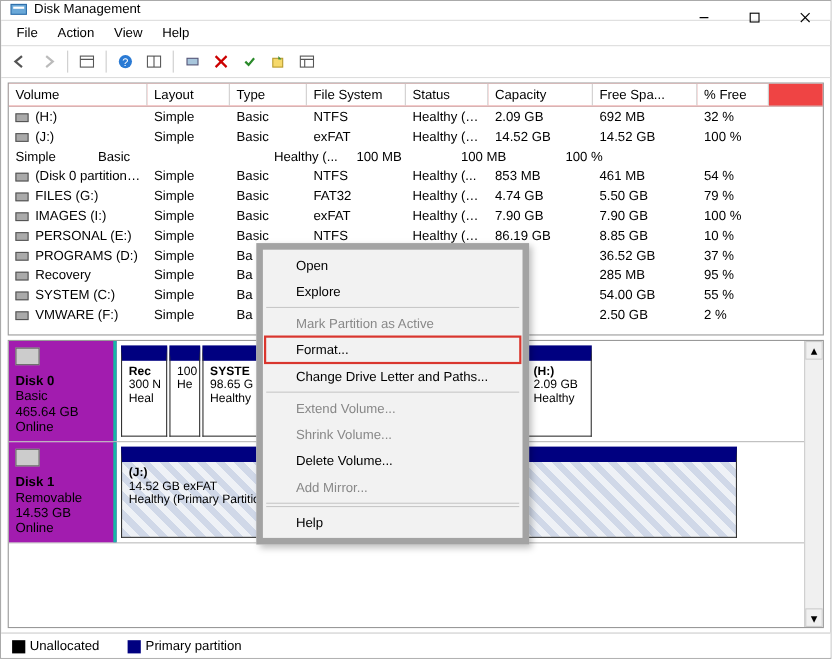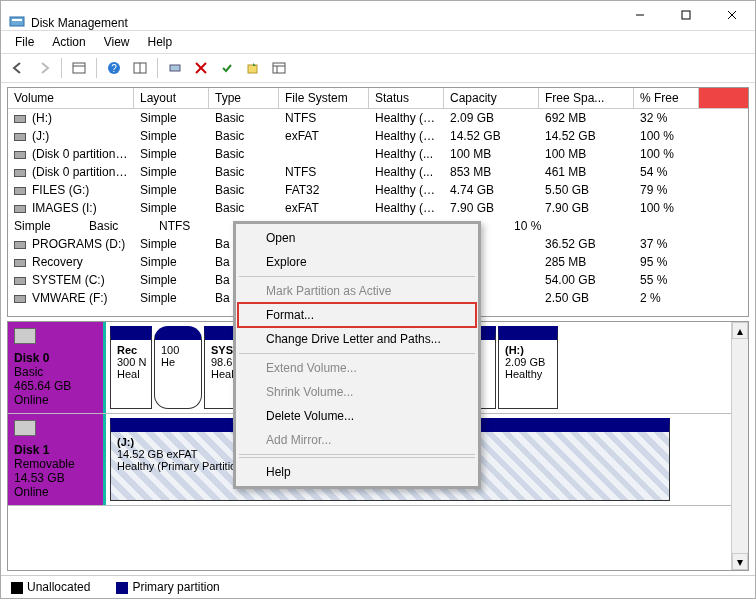--- a/index.html
+++ b/index.html
@@ -18,22 +18,22 @@
     background: #fff;
     width: 756px;
     height: 599px;
     border: 1px solid #aaa;
     display: flex;
     flex-direction: column;
   }
   
   .titlebar {
     display: flex;
-    align-items: flex-end;
-    height: 30px;
+    align-items: flex-start;
+    height: 18px;
     padding-left: 8px;
     border-bottom: 1px solid #ddd;
     background: #fff;
   }
   .titlebar .icon { width:16px; height:16px; margin-right:6px; display:inline-flex; }
   .titlebar .title { flex: 1; font-size: 12px; }
   .winbtns { display:flex; }
   .winbtn { width:46px; height:30px; display:flex; align-items:center; justify-content:center; }
   
   .menubar { display:flex; gap:2px; padding: 2px 6px; border-bottom:1px solid #ddd; }
@@ -116,21 +116,21 @@
   .fake-scroll { width:17px; background:#f0f0f0; border-left:1px solid #ccc; display:flex; flex-direction:column; justify-content:space-between; }
   .fake-scroll .arrow { height:17px; display:flex; align-items:center; justify-content:center; background:#f0f0f0; border:1px solid #ccc; }
 
   
   .context-menu {
     position:absolute;
     left:233px;
     top:221px;
     width:248px;
     background:#f2f2f2;
-    border:3px solid #a3a3a3;
+    border:6px solid #a3a3a3;
     box-shadow:3px 3px 6px rgba(0,0,0,0.25);
     padding:2px;
     z-index:10;
   }
   .context-menu .mitem {
     padding:5px 18px 5px 28px;
     font-size:12px;
   }
   .context-menu .mitem.enabled { color:#000; }
   .context-menu .mitem.disabled { color:#888; }
@@ -266,21 +266,20 @@
           <div class="cell col-vol"><span class="volicon"></span>(J:)</div>
           <div class="cell col-layout">Simple</div>
           <div class="cell col-type">Basic</div>
           <div class="cell col-fs">exFAT</div>
           <div class="cell col-status">Healthy (P...</div>
           <div class="cell col-cap">14.52 GB</div>
           <div class="cell col-free">14.52 GB</div>
           <div class="cell col-pct">100 %</div>
         </div>
         <div class="row">
-          <div class="cell col-vol"><span class="volicon"></span>(Disk 0 partition 2)</div>
           <div class="cell col-layout">Simple</div>
           <div class="cell col-type">Basic</div>
           <div class="cell col-fs"></div>
           <div class="cell col-status">Healthy (...</div>
           <div class="cell col-cap">100 MB</div>
           <div class="cell col-free">100 MB</div>
           <div class="cell col-pct">100 %</div>
         </div>
         <div class="row">
           <div class="cell col-vol"><span class="volicon"></span>(Disk 0 partition 5)</div>
@@ -306,20 +305,21 @@
           <div class="cell col-vol"><span class="volicon"></span>IMAGES (I:)</div>
           <div class="cell col-layout">Simple</div>
           <div class="cell col-type">Basic</div>
           <div class="cell col-fs">exFAT</div>
           <div class="cell col-status">Healthy (P...</div>
           <div class="cell col-cap">7.90 GB</div>
           <div class="cell col-free">7.90 GB</div>
           <div class="cell col-pct">100 %</div>
         </div>
         <div class="row">
+          <div class="cell col-vol"><span class="volicon"></span>PERSONAL (E:)</div>
           <div class="cell col-layout">Simple</div>
           <div class="cell col-type">Basic</div>
           <div class="cell col-fs">NTFS</div>
           <div class="cell col-status">Healthy (P...</div>
           <div class="cell col-cap">86.19 GB</div>
           <div class="cell col-free">8.85 GB</div>
           <div class="cell col-pct">10 %</div>
         </div>
         <div class="row">
           <div class="cell col-vol"><span class="volicon"></span>PROGRAMS (D:)</div>
@@ -367,21 +367,21 @@
   <div class="disks-outer">
     <div class="disks-scroll" id="diskrows">
         <div class="disk-row">
           <div class="disk-label"><span class="dicon"></span><b>Disk 0</b>Basic<br>465.64 GB<br>Online</div>
           <div class="disk-parts">
             <div class="part" style="width: 42px;">
               <span class="pname">Rec</span>
               <span>300 N</span>
               <span>Heal</span>
             </div>
-            <div class="part" style="width: 48px; border-radius: 14px;">
+            <div class="part" style="width: 28px;">
               <span class="pname"></span>
               <span>100</span>
               <span>He</span>
             </div>
             <div class="part" style="width: 60px;">
               <span class="pname">SYSTE</span>
               <span>98.65 G</span>
               <span>Healthy</span>
             </div>
             <div class="part" style="width: 64px;">

